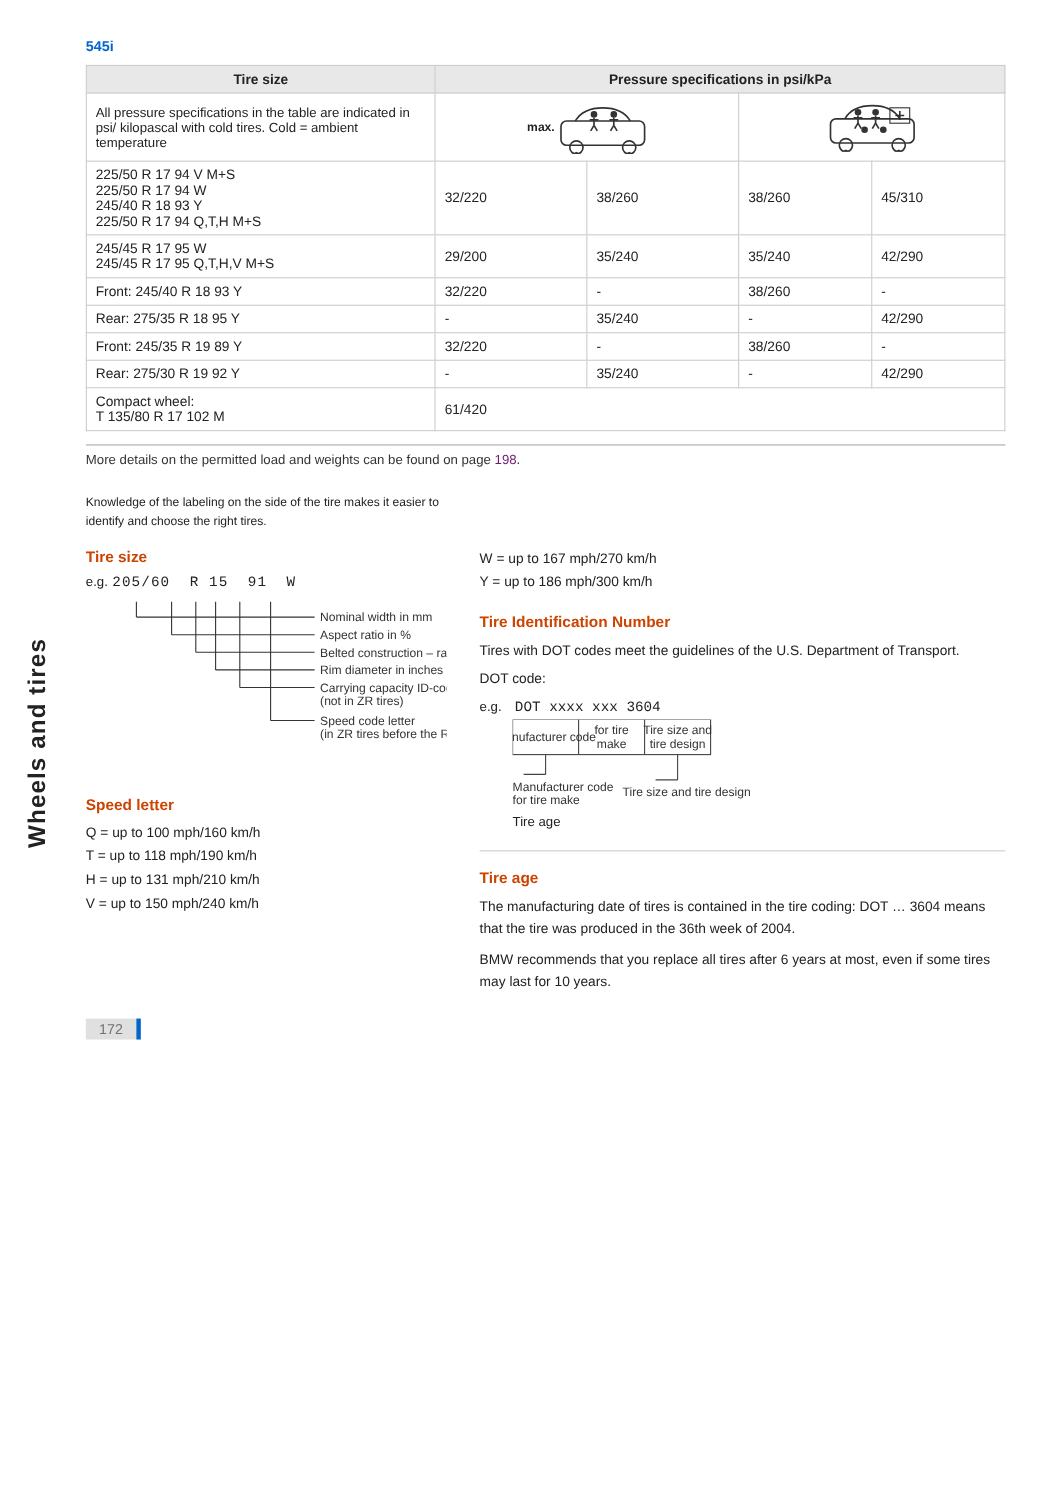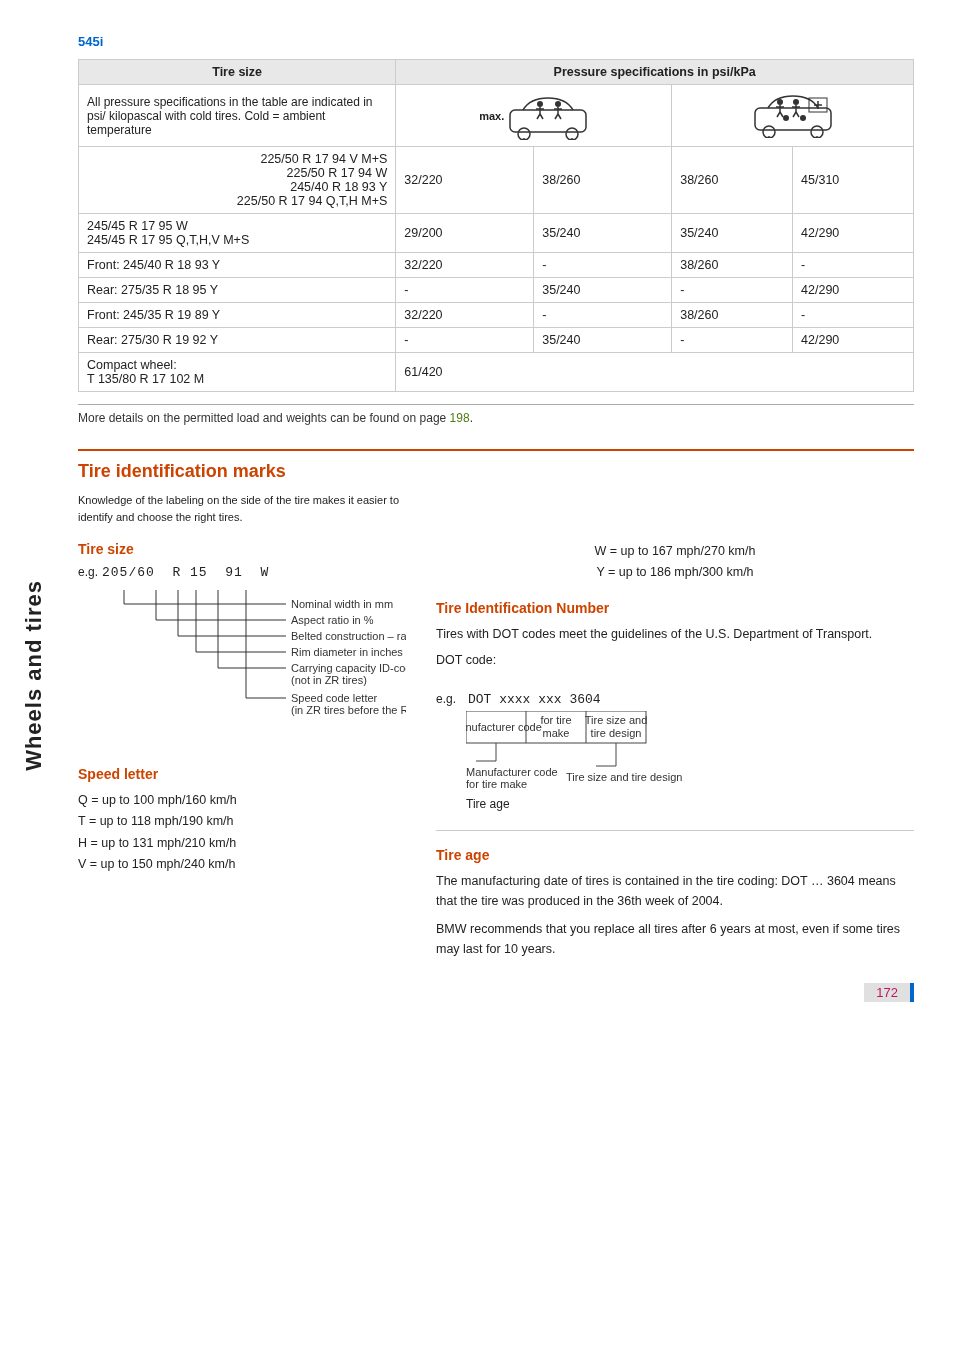--- a/index.html
+++ b/index.html
@@ -93,21 +93,21 @@
     
     .more-details {
       font-size: 12px;
       color: #333;
       border-top: 1px solid #aaa;
       padding-top: 6px;
       margin-bottom: 24px;
     }
 
     .more-details a {
-      color: #4d7c0f;
+      color: #701a75;
       text-decoration: none;
     }
 
     
     .section-title {
       color: #cc4400;
       font-size: 18px;
       font-weight: bold;
       margin-bottom: 10px;
       border-top: 2px solid #cc4400;
@@ -170,24 +170,24 @@
     }
 
     
     .dot-diagram {
       margin: 8px 0;
       font-size: 12.5px;
     }
 
     
     .page-number-area {
-      text-align: right;
+      text-align: left;
       margin-top: 24px;
       font-size: 13px;
-      color: #be185d;
+      color: #737373;
     }
 
     .page-num-box {
       display: inline-block;
       background: #e0e0e0;
       padding: 2px 12px;
       font-size: 13px;
       border-right: 4px solid #0066cc;
     }
 
@@ -278,21 +278,21 @@
 
               <rect x="56" y="8" width="18" height="14" fill="none" stroke="#333" stroke-width="1"></rect>
               <line x1="65" y1="11" x2="65" y2="19" stroke="#333" stroke-width="1.5"></line>
               <line x1="61" y1="15" x2="69" y2="15" stroke="#333" stroke-width="1.5"></line>
             </svg>
           </td>
         </tr>
       </thead>
       <tbody id="pressure-tbody">
       <tr>
-            <td class="left-col" style="white-space: pre-line; text-align: right;">225/50 R 17 94 V M+S
+            <td class="left-col" style="white-space: pre-line;">225/50 R 17 94 V M+S
 225/50 R 17 94 W
 245/40 R 18 93 Y
 225/50 R 17 94 Q,T,H M+S</td>
             <td>32/220</td>
             <td>38/260</td>
             <td>38/260</td>
             <td>45/310</td>
           </tr>
           <tr>
             <td class="left-col" style="white-space: pre-line;">245/45 R 17 95 W
@@ -336,21 +336,20 @@
             <td colspan="4">61/420</td>
           </tr>
         </tbody>
     </table>
 
     <div class="more-details">
       <span>More details on the permitted load and weights can be found on page</span>
       <a href="#">198</a>.
     </div>
 
-    <h2 class="section-title">Tire identification marks</h2>
 
     <p class="section-intro">Knowledge of the labeling on the side of the tire makes it easier to identify and choose the right tires.</p>
 
     <div class="two-col">
 
       <div class="col-left">
 
         <div class="sub-title">Tire size</div>
 
         <div class="tire-size-diagram">
@@ -394,29 +393,29 @@
         <div>Q = up to 100 mph/160 km/h</div>
             <div>T = up to 118 mph/190 km/h</div>
             <div>H = up to 131 mph/210 km/h</div>
             <div>V = up to 150 mph/240 km/h</div>
           </div>
 
       </div>
 
       <div class="col-right">
 
-        <div class="speed-list" id="speed-list-right" style="margin-bottom:16px;text-align:center;">
+        <div class="speed-list" id="speed-list-right" style="margin-bottom:16px;">
         <div>W = up to 167 mph/270 km/h</div>
             <div>Y = up to 186 mph/300 km/h</div>
           </div>
 
         <div class="sub-title">Tire Identification Number</div>
 
         <p class="tire-age-text" style="margin-bottom:6px;">Tires with DOT codes meet the guidelines of the U.S. Department of Transport.</p>
-        <p class="tire-age-text" style="margin-bottom:22px;">DOT code:</p>
+        <p class="tire-age-text" style="margin-bottom:8px;">DOT code:</p>
 
         <div class="dot-diagram">
           <div style="display:flex; align-items:flex-start; margin-bottom:4px; gap:8px;">
             <span style="font-size:12px; margin-right:4px;">e.g.</span>
             <span style="font-size:13px; font-family:'Courier New', monospace;">DOT xxxx xxx 3604</span>
           </div>
 
           <svg width="260" height="80" viewBox="0 0 260 80" style="display:block; margin-left:30px;">
 
             <rect x="0" y="0" width="180" height="32" fill="none" stroke="#444" stroke-width="1"></rect>

